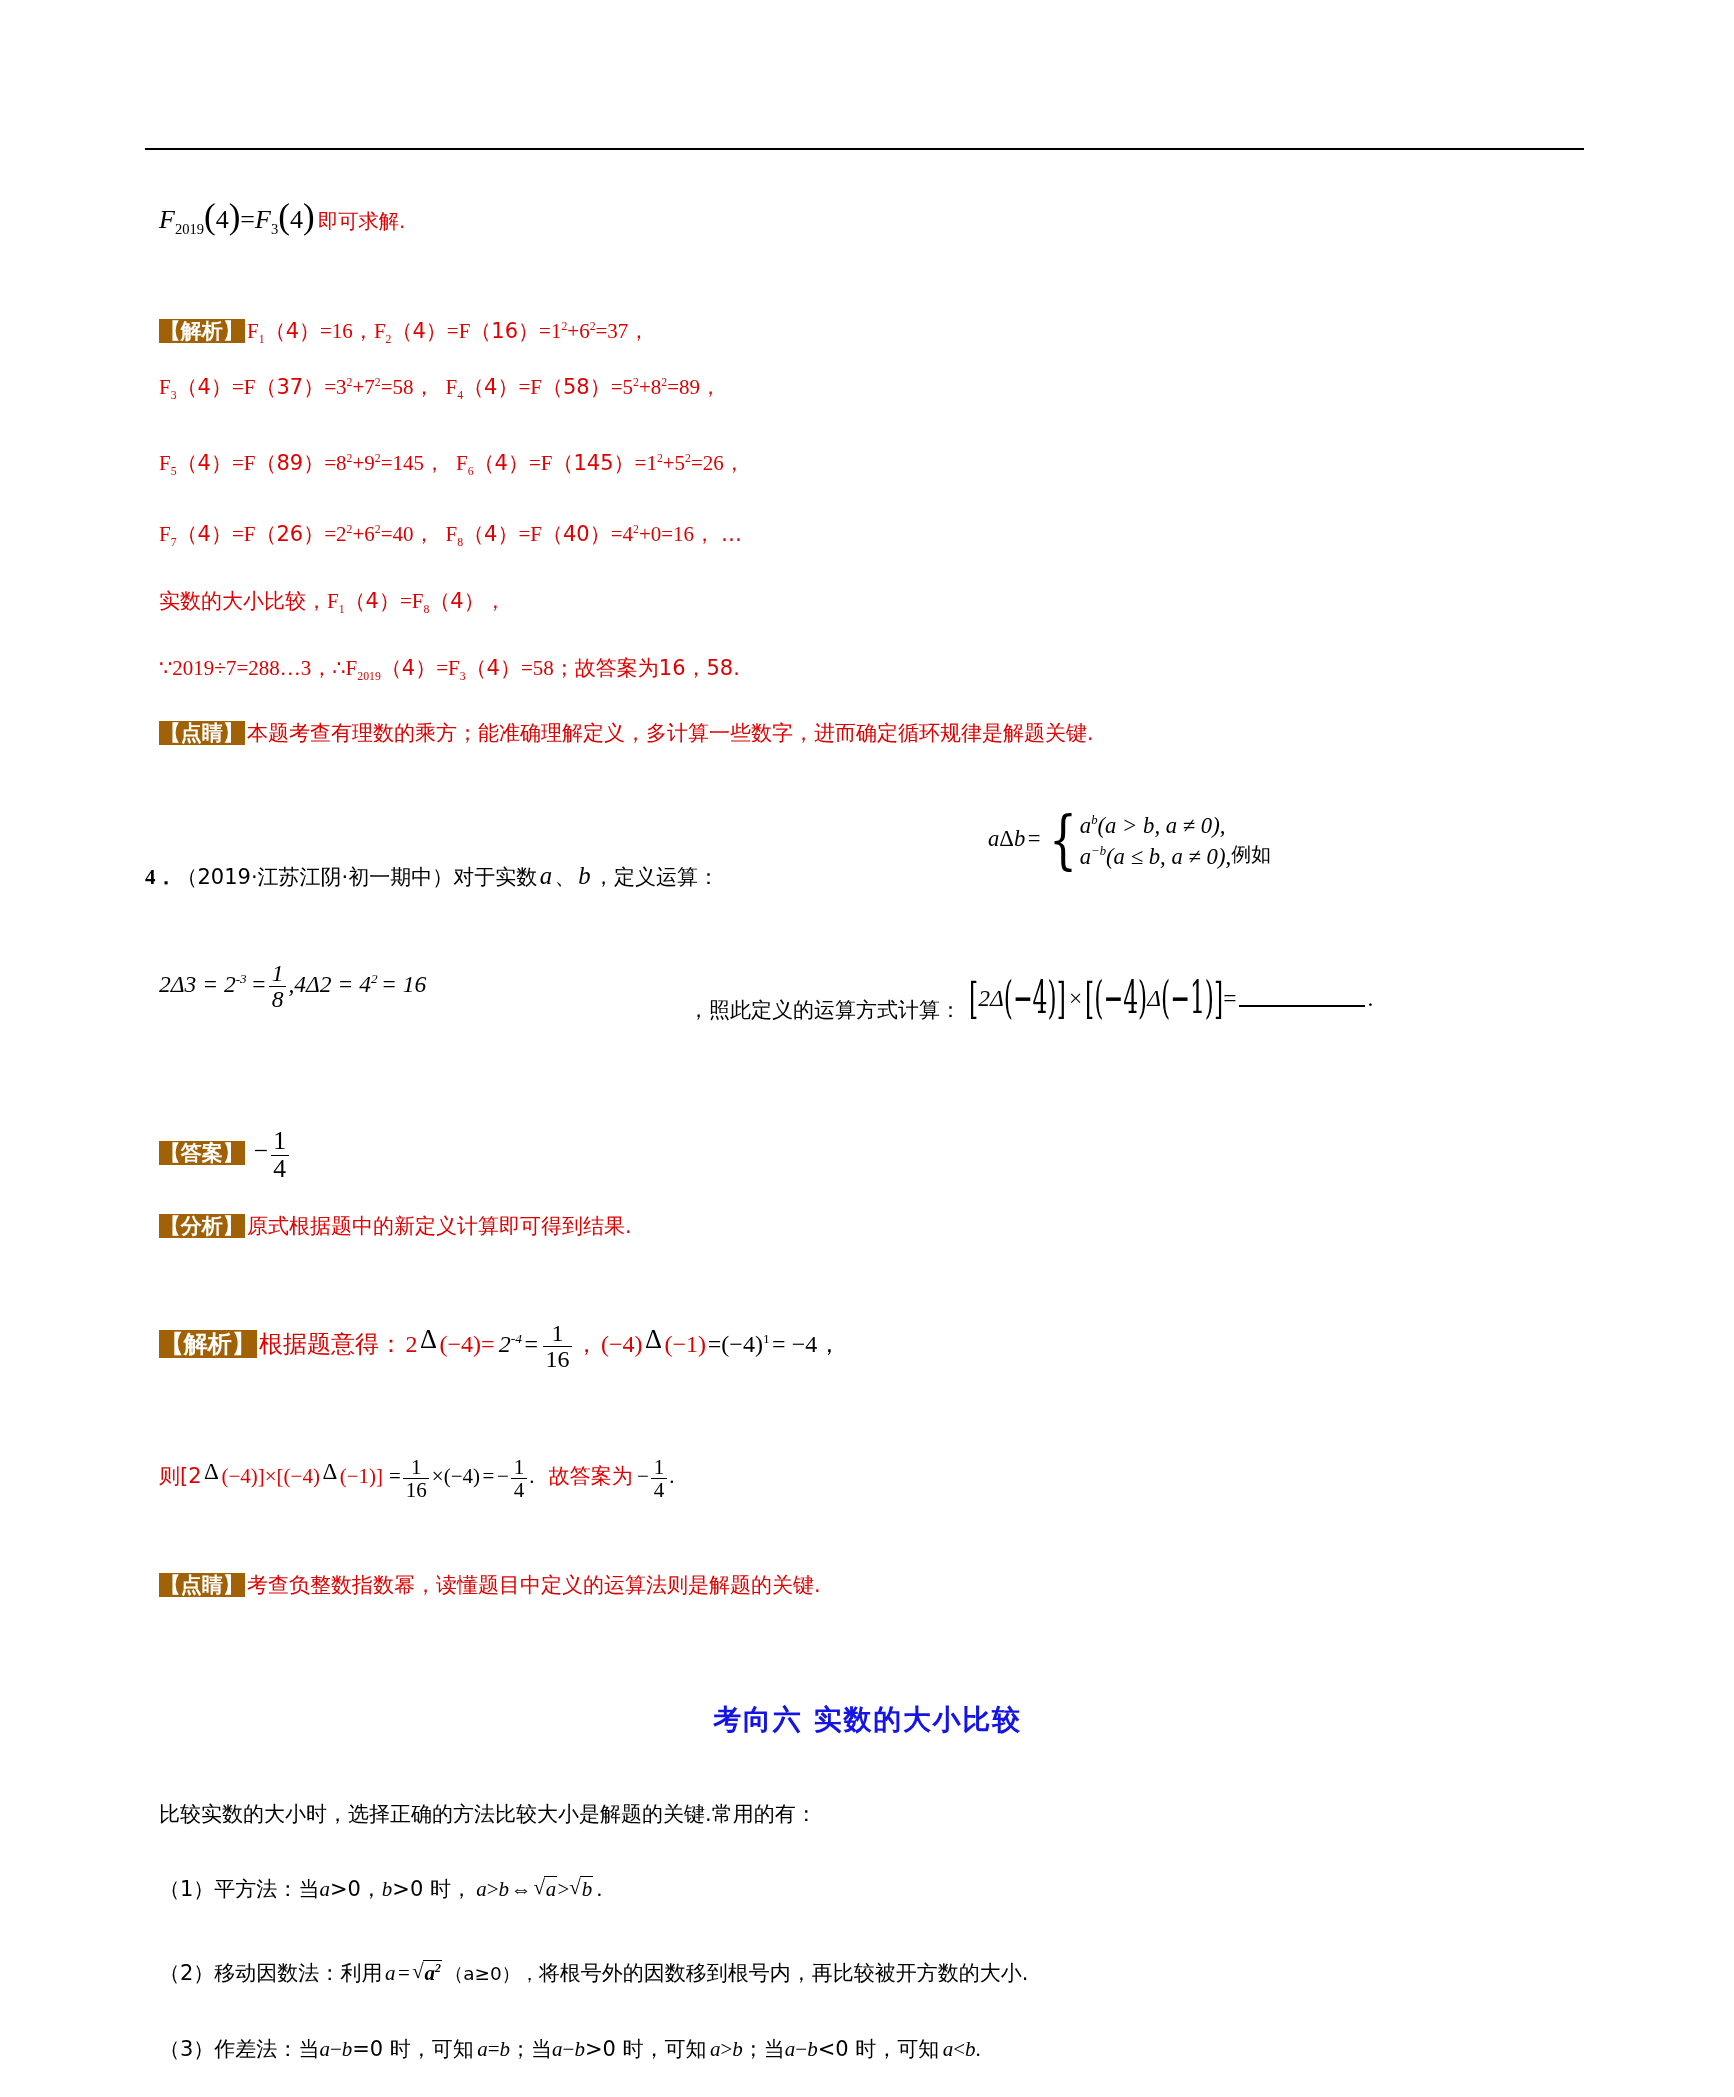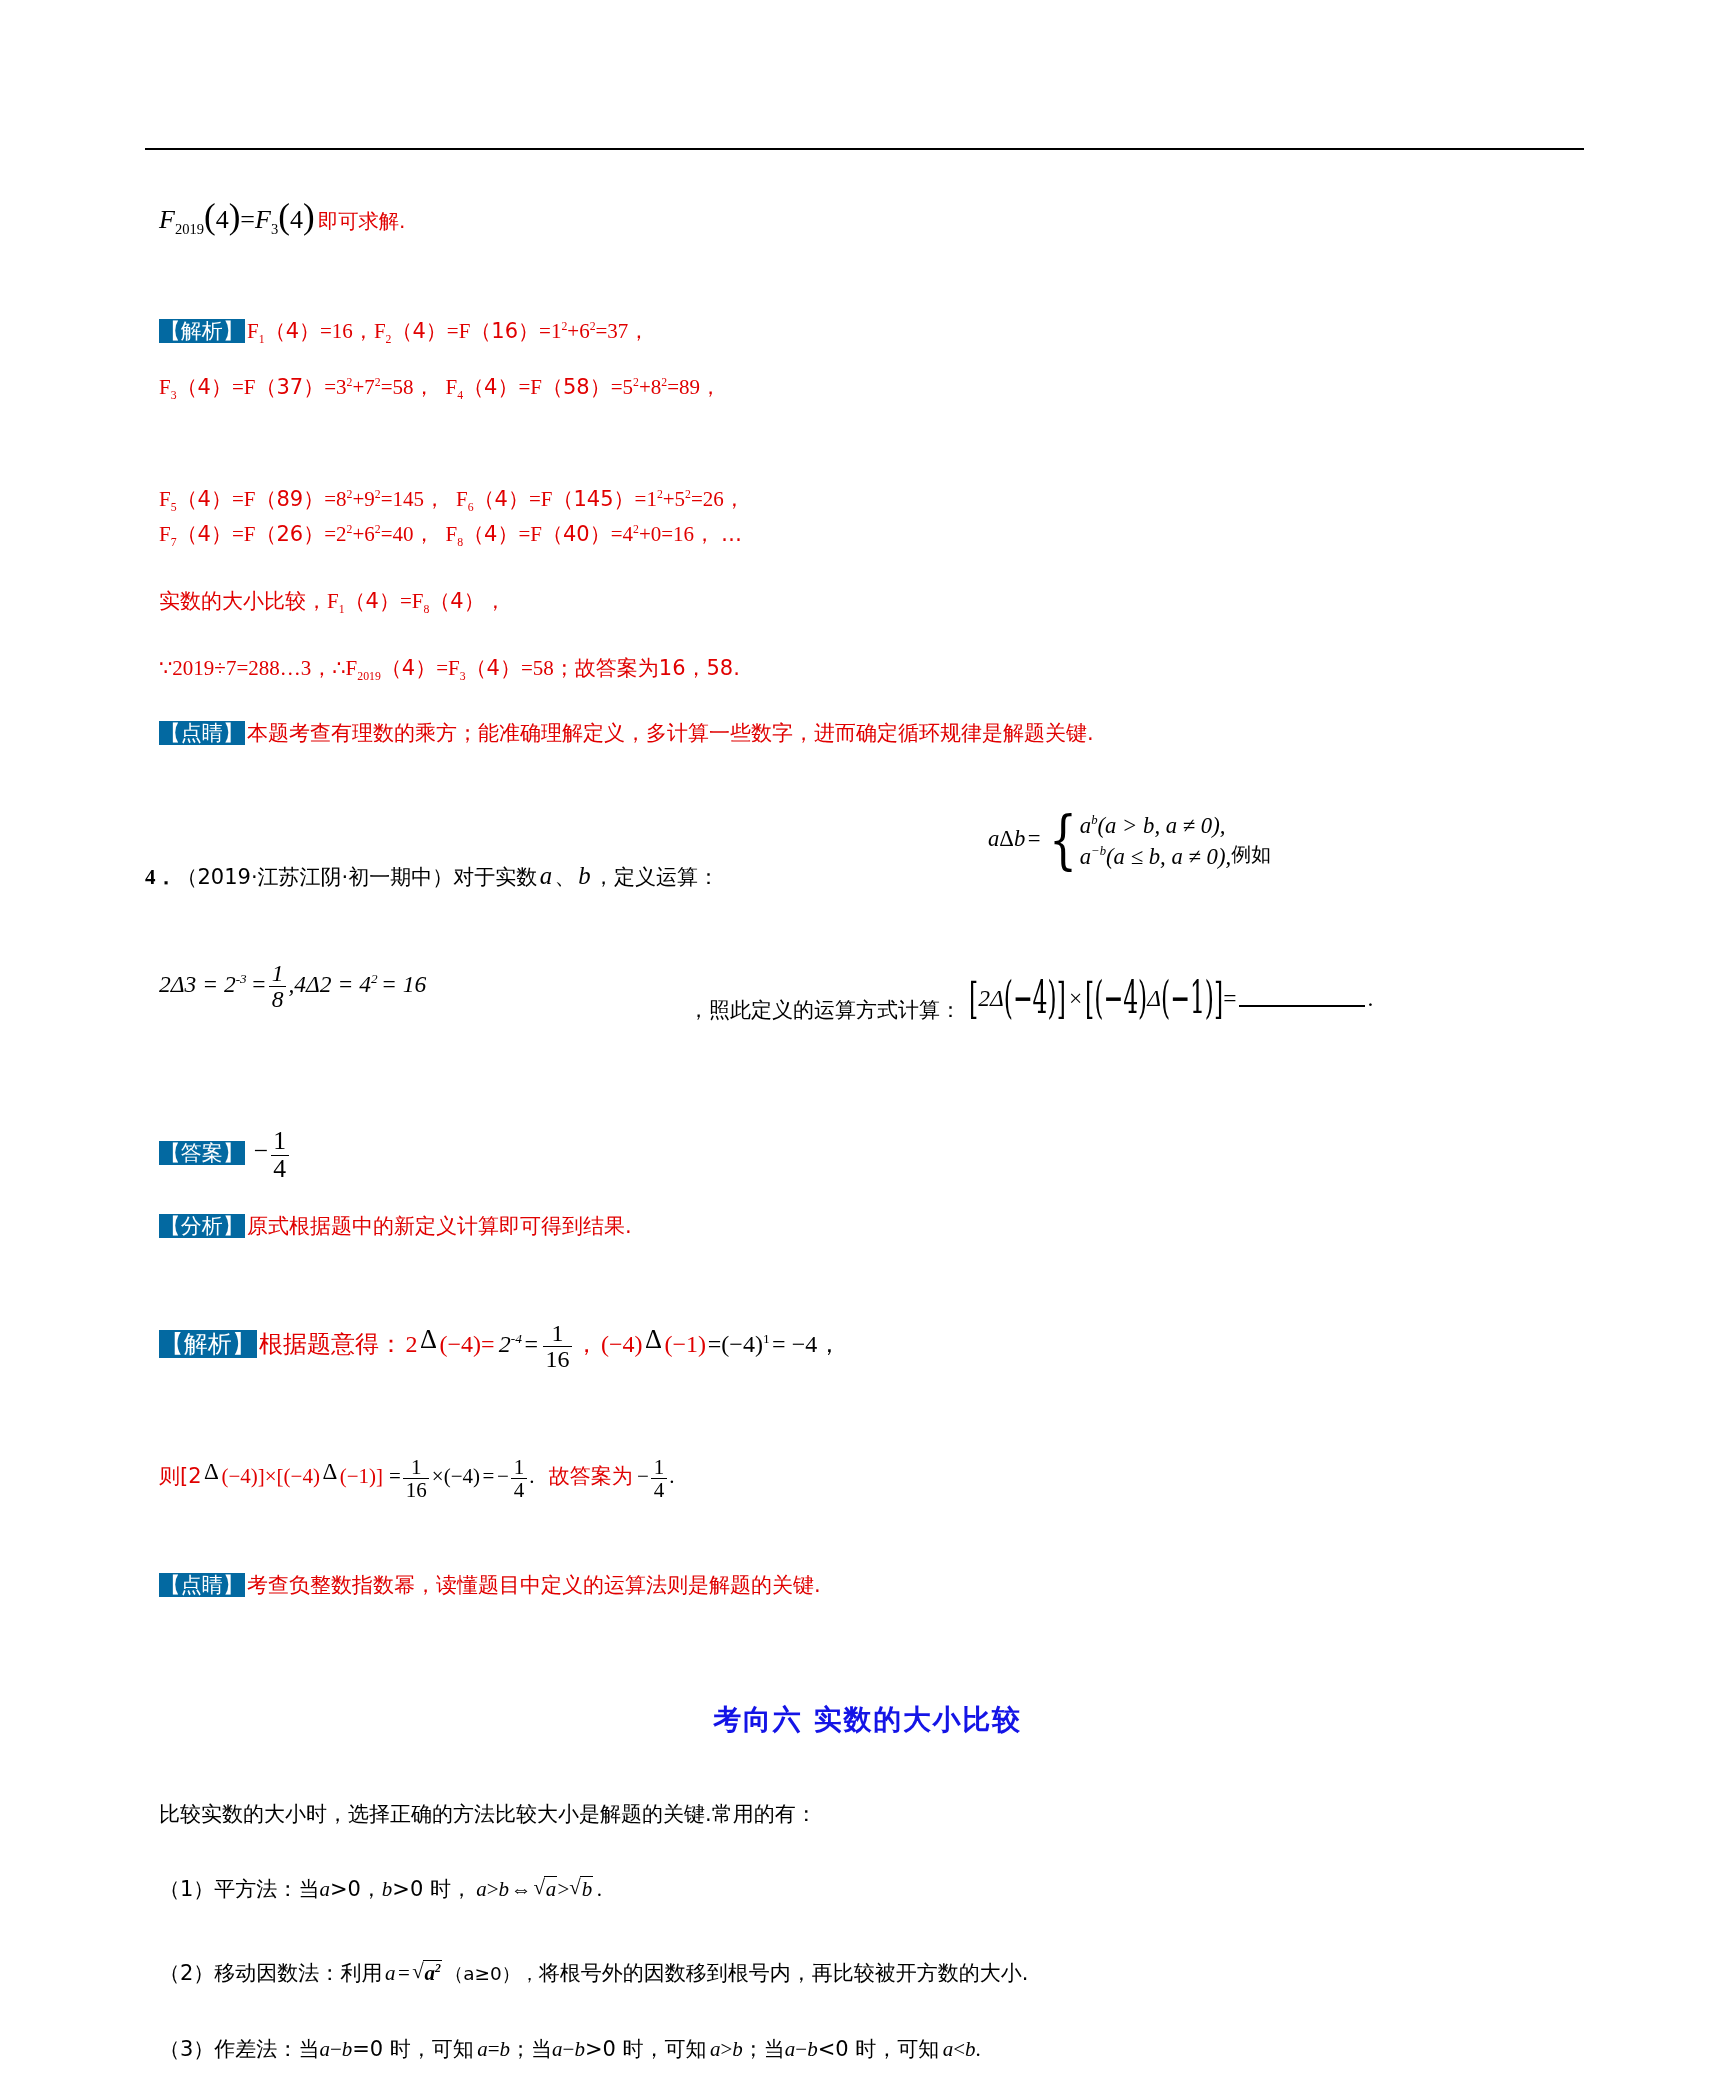--- a/index.html
+++ b/index.html
@@ -30,25 +30,25 @@
   .red   { color: #e00000; }
   .black { color: #000000; }
   .blue  { color: #1414e6; }
 
   .cn { font-family: "DejaVu Sans", "Liberation Sans", sans-serif; }
   .sr { font-family: "Liberation Serif", "DejaVu Serif", serif; }
   .it { font-family: "Liberation Serif", "DejaVu Serif", serif; font-style: italic; }
 
   
   .tag {
-    background: #0369a1;
+    background: #a16207;
     color: #ffffff;
     padding: 0 0.8px;
     font-family: "DejaVu Sans", "Liberation Sans", sans-serif;
-    font-weight: 400;
+    font-weight: 700;
   }
 
   sup { font-size: 0.56em; vertical-align: super; line-height: 0; }
   sub { font-size: 0.56em; vertical-align: sub;  line-height: 0; }
 
   
   .frac {
     display: inline-block;
     vertical-align: middle;
     text-align: center;
@@ -119,21 +119,21 @@
   </div>
 
   <div class="blk red" style="left:159px; top:317px; font-size:21px;">
     <span class="tag">【解析】</span><span class="sr" style="margin-left:2.5px;">F</span><sub class="sr">1</sub><span class="cn">（4）</span><span class="sr">=16，</span><span class="sr">F</span><sub class="sr">2</sub><span class="cn">（4）</span><span class="sr">=F</span><span class="cn">（16）</span><span class="sr">=1<sup>2</sup>+6<sup>2</sup>=37，</span>
   </div>
 
   <div class="blk red" style="left:159px; top:373px; font-size:21px;">
     <span class="sr">F</span><sub class="sr">3</sub><span class="cn">（4）</span><span class="sr">=F</span><span class="cn">（37）</span><span class="sr">=3<sup>2</sup>+7<sup>2</sup>=58，</span><span class="sr" style="margin-left:11px;">F</span><sub class="sr">4</sub><span class="cn">（4）</span><span class="sr">=F</span><span class="cn">（58）</span><span class="sr">=5<sup>2</sup>+8<sup>2</sup>=89，</span>
   </div>
 
-  <div class="blk red" style="left:159px; top:449px; font-size:21px;margin-top:36px;">
+  <div class="blk red" style="left:159px; top:449px; font-size:21px;">
     <span class="sr">F</span><sub class="sr">5</sub><span class="cn">（4）</span><span class="sr">=F</span><span class="cn">（89）</span><span class="sr">=8<sup>2</sup>+9<sup>2</sup>=145，</span><span class="sr" style="margin-left:11px;">F</span><sub class="sr">6</sub><span class="cn">（4）</span><span class="sr">=F</span><span class="cn">（145）</span><span class="sr">=1<sup>2</sup>+5<sup>2</sup>=26，</span>
   </div>
 
   <div class="blk red" style="left:159px; top:520px; font-size:21px;">
     <span class="sr">F</span><sub class="sr">7</sub><span class="cn">（4）</span><span class="sr">=F</span><span class="cn">（26）</span><span class="sr">=2<sup>2</sup>+6<sup>2</sup>=40，</span><span class="sr" style="margin-left:11px;">F</span><sub class="sr">8</sub><span class="cn">（4）</span><span class="sr">=F</span><span class="cn">（40）</span><span class="sr">=4<sup>2</sup>+0=16，</span><span class="cn" style="margin-left:5.9px;">…</span>
   </div>
 
   <div class="blk red" style="left:159px; top:587px; font-size:21px;">
     <span class="cn">实数的大小比较，</span><span class="sr">F</span><sub class="sr">1</sub><span class="cn">（4）</span><span class="sr">=F</span><sub class="sr">8</sub><span class="cn">（4），</span>
   </div>

